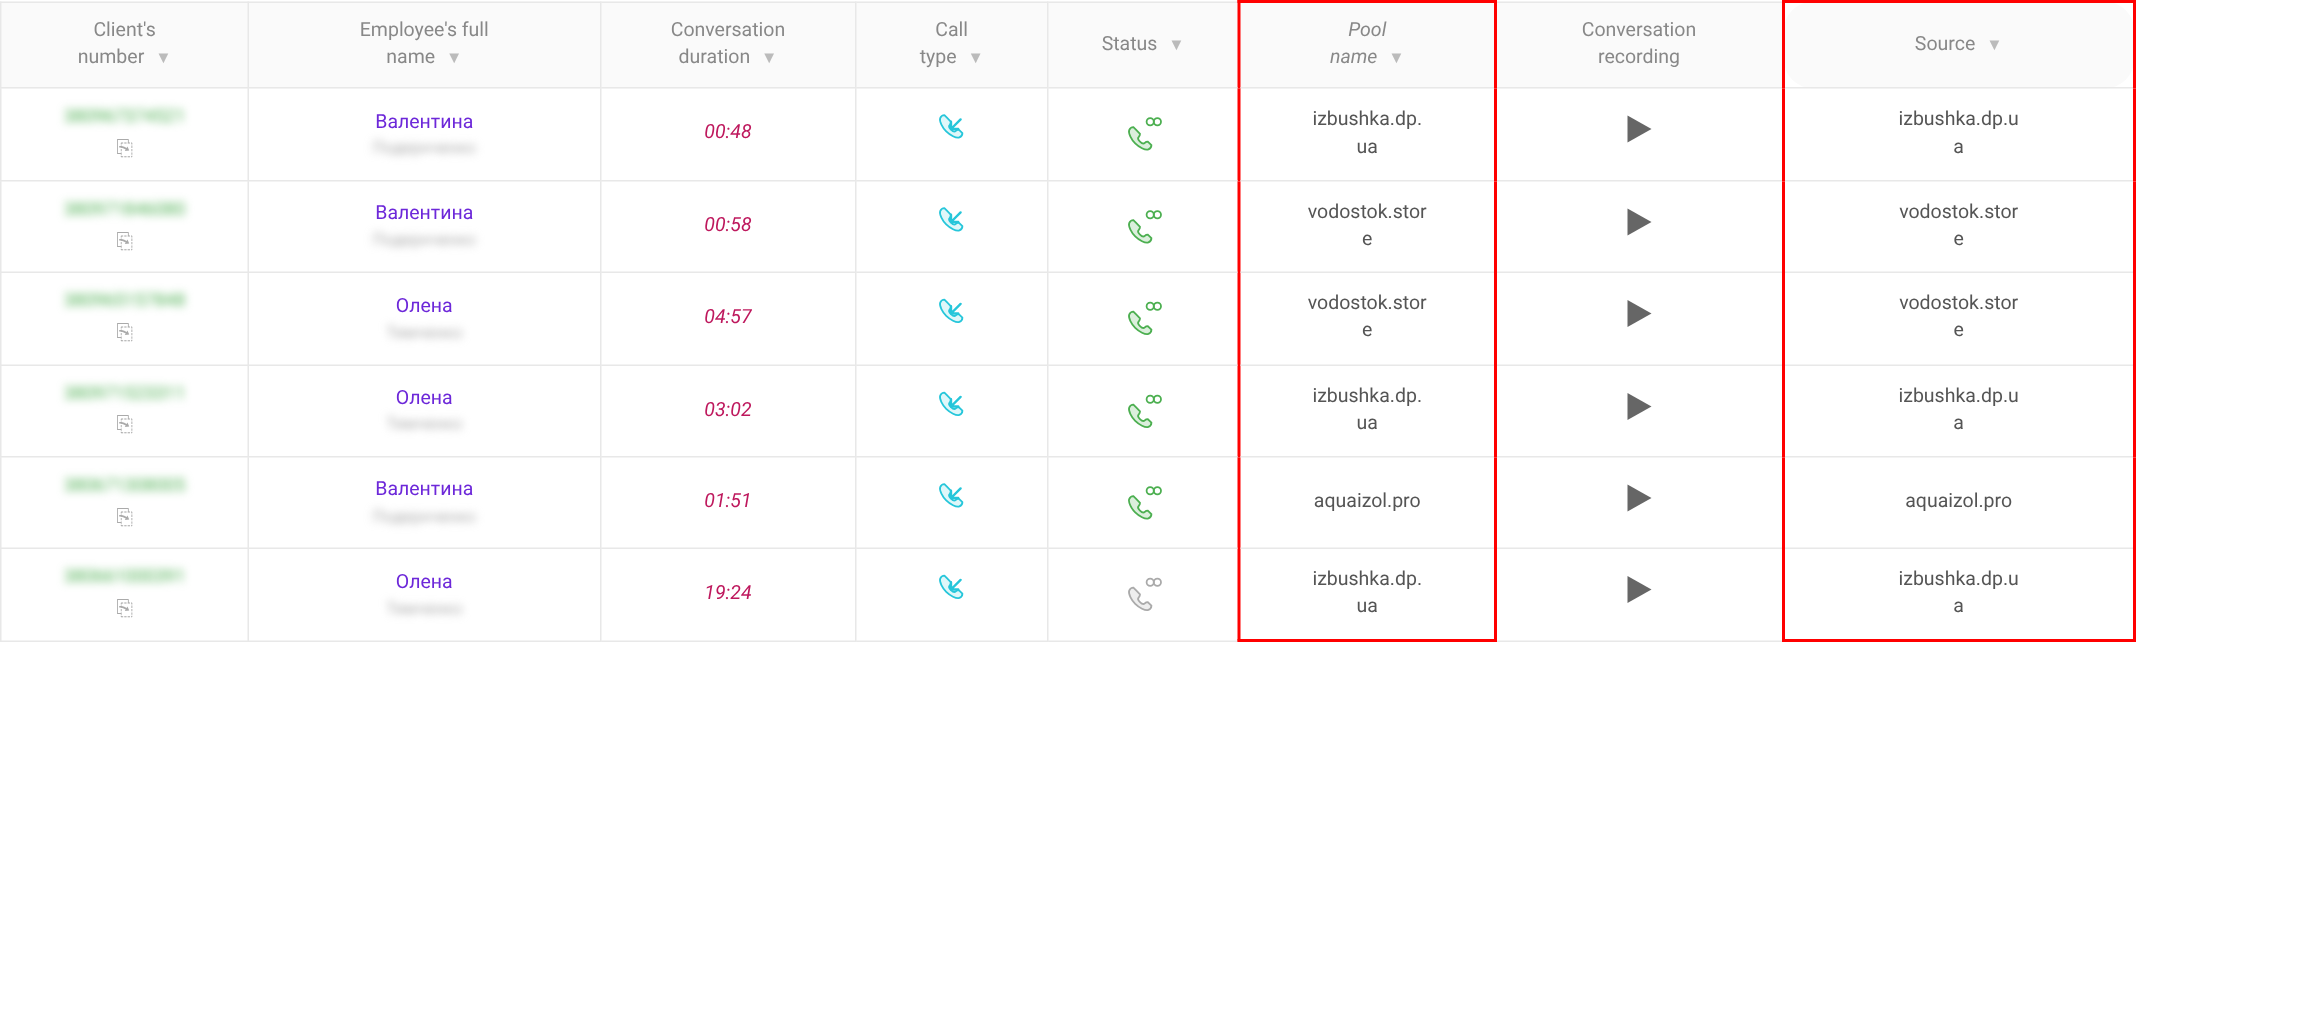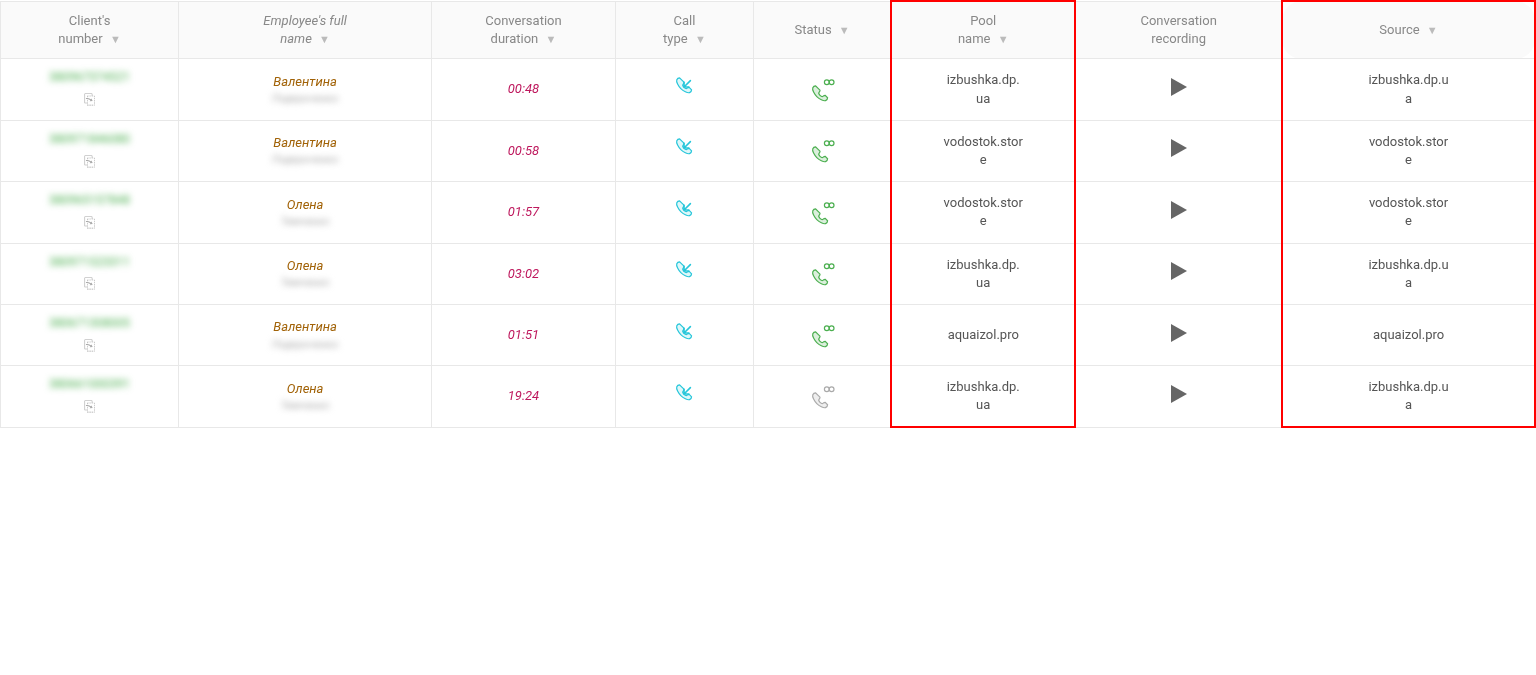--- a/index.html
+++ b/index.html
@@ -3,21 +3,21 @@
   <meta charset="utf-8">
   <style>
     * { box-sizing: border-box; margin: 0; padding: 0; }
     body {
       font-family: -apple-system, BlinkMacSystemFont, 'Segoe UI', Roboto, sans-serif;
       background: #fff;
       font-size: 13px;
       color: #555;
     }
     .table-wrapper {
-      width: 1536px;
+      width: 1424px;
       overflow-x: auto;
     }
     table {
       width: 100%;
       border-collapse: collapse;
       table-layout: fixed;
     }
     th, td {
       border: 1px solid #e8e8e8;
       padding: 10px 8px;
@@ -30,21 +30,21 @@
       font-weight: 400;
       font-size: 13px;
       line-height: 1.4;
     }
     td {
       color: #555;
       font-size: 13px;
       line-height: 1.4;
     }
     .col-client { width: 155px; }
-    .col-employee { width: 220px; font-style: italic; }
+    .col-employee { width: 220px; }
     .col-duration { width: 160px; }
     .col-calltype { width: 120px; }
     .col-status { width: 120px; }
     .col-poolname { width: 160px; }
     .col-recording { width: 180px; }
     .col-source { width: 220px; border-radius: 20px; }
 
     .filter-icon {
       display: inline-block;
       margin-left: 4px;
@@ -61,21 +61,21 @@
       user-select: none;
     }
     .copy-icon {
       display: inline-block;
       font-size: 14px;
       color: #aaa;
       cursor: pointer;
     }
     .employee-name {
       display: block;
-      color: #a16207;
+      color: #6d28d9;
     }
     .employee-sub {
       display: block;
       color: #aaa;
       font-size: 11px;
       filter: blur(3px);
       user-select: none;
     }
     .duration-text {
       color: #be185d;
@@ -96,20 +96,21 @@
       height: 0;
       border-style: solid;
       border-width: 9px 0 9px 16px;
       border-color: transparent transparent transparent #666;
       cursor: pointer;
     }
     .pool-col-header {
       border-left: 2px solid red !important;
       border-right: 2px solid red !important;
       border-top: 2px solid red !important;
+      font-style: italic;
     }
     .pool-col-cell {
       border-left: 2px solid red !important;
       border-right: 2px solid red !important;
     }
     .pool-col-last {
       border-left: 2px solid red !important;
       border-right: 2px solid red !important;
       border-bottom: 2px solid red !important;
     }
@@ -265,21 +266,21 @@
         <tr>
     <td class="col-client">
       <span class="client-number">380965157848</span>
       <span class="copy-icon">⎘</span>
     </td>
     <td class="col-employee">
       <span class="employee-name">Олена</span>
       <span class="employee-sub">Тимченко</span>
     </td>
     <td class="col-duration">
-      <span class="duration-text">01:57</span>
+      <span class="duration-text">04:57</span>
     </td>
     <td class="col-calltype">
       <svg class="phone-icon" viewBox="0 0 40 40" fill="none" xmlns="http://www.w3.org/2000/svg">
     <path d="M28 12L20 20M20 20H26M20 20V14" stroke="#26C6DA" stroke-width="2" stroke-linecap="round" stroke-linejoin="round"></path>
     <path d="M14.5 8.5C14.5 8.5 12 8.5 11 11C10 13.5 13 19 16 22C19 25 24.5 28 27 27C29.5 26 29.5 23.5 29.5 23.5L26.5 20.5C26.5 20.5 25 20.5 24 21.5C23 22.5 22 22.5 20 20.5C18 18.5 18 17.5 19 16.5C20 15.5 20 14 20 14L17 11L14.5 8.5Z" fill="#26C6DA" opacity="0.15"></path>
     <path d="M14.5 8.5C14.5 8.5 12 8.5 11 11C10 13.5 13 19 16 22C19 25 24.5 28 27 27C29.5 26 29.5 23.5 29.5 23.5L26.5 20.5C26.5 20.5 25 20.5 24 21.5C23 22.5 22 22.5 20 20.5C18 18.5 18 17.5 19 16.5C20 15.5 20 14 20 14L17 11L14.5 8.5Z" stroke="#26C6DA" stroke-width="1.5" stroke-linejoin="round"></path>
   </svg>
     </td>
     <td class="col-status">
       <svg class="phone-icon" viewBox="0 0 40 40" fill="none" xmlns="http://www.w3.org/2000/svg">

